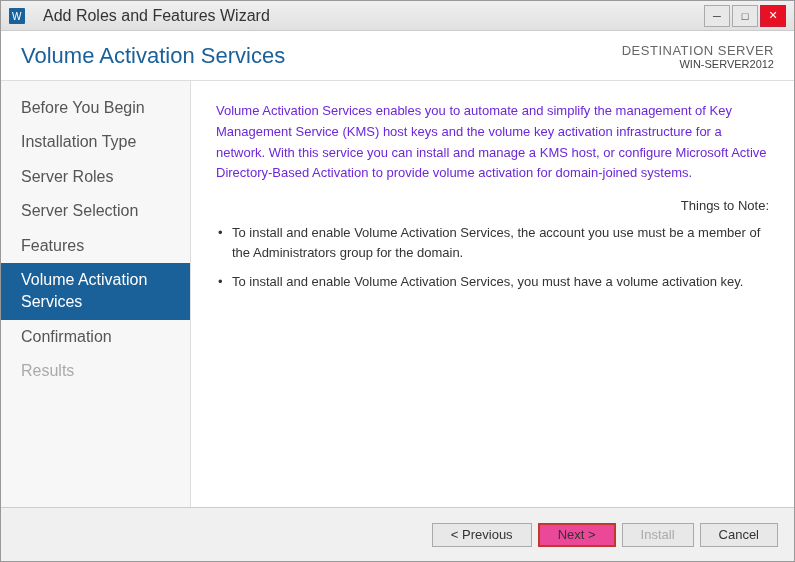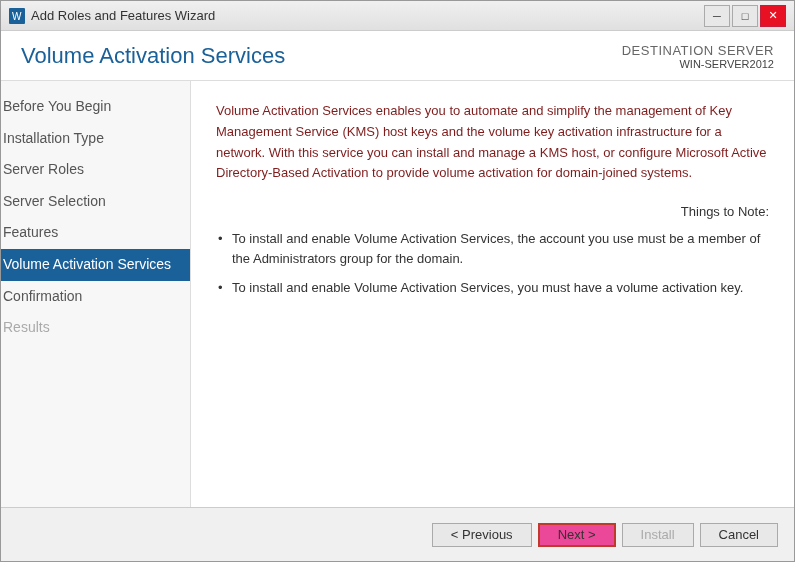--- a/index.html
+++ b/index.html
@@ -35,22 +35,23 @@
     .title-bar-left {
       display: flex;
       align-items: center;
       gap: 6px;
     }
     .title-icon {
       width: 16px;
       height: 16px;
     }
     .title-text {
-      font-size: 13px;
-      color: #333;
+      font-size: 16px;
+      color: #333;
+      margin-left: 12px;
     }
     .title-bar-buttons {
       display: flex;
       gap: 2px;
     }
     .title-btn {
       width: 26px;
       height: 22px;
       border: 1px solid #aaa;
       background: #e8e8e8;
@@ -107,22 +108,22 @@
 
     
     .sidebar {
       width: 190px;
       background: #f7f7f7;
       border-right: 1px solid #ddd;
       padding: 10px 0;
       flex-shrink: 0;
     }
     .sidebar-item {
-      padding: 6px 2px;
-      font-size: 14px;
+      padding: 6px 20px;
+      font-size: 16px;
       color: #555;
       cursor: pointer;
       line-height: 1.4;
     }
     .sidebar-item.active {
       background: #1a6099;
       color: #fff;
     }
     .sidebar-item.disabled {
       color: #aaa;
@@ -131,23 +132,23 @@
 
     
     .main-content {
       flex: 1;
       padding: 20px 25px;
       overflow-y: auto;
       background: #fff;
     }
     .content-description {
       font-size: 13px;
-      color: #7f1d1d;
+      color: #6d28d9;
       line-height: 1.6;
-      margin-bottom: 20px;
+      margin-bottom: 14px;
     }
     .things-to-note {
       font-size: 13px;
       color: #333;
       font-weight: 400;
       margin-bottom: 10px;
       text-align: right;
     }
     .bullet-list {
       list-style: none;

